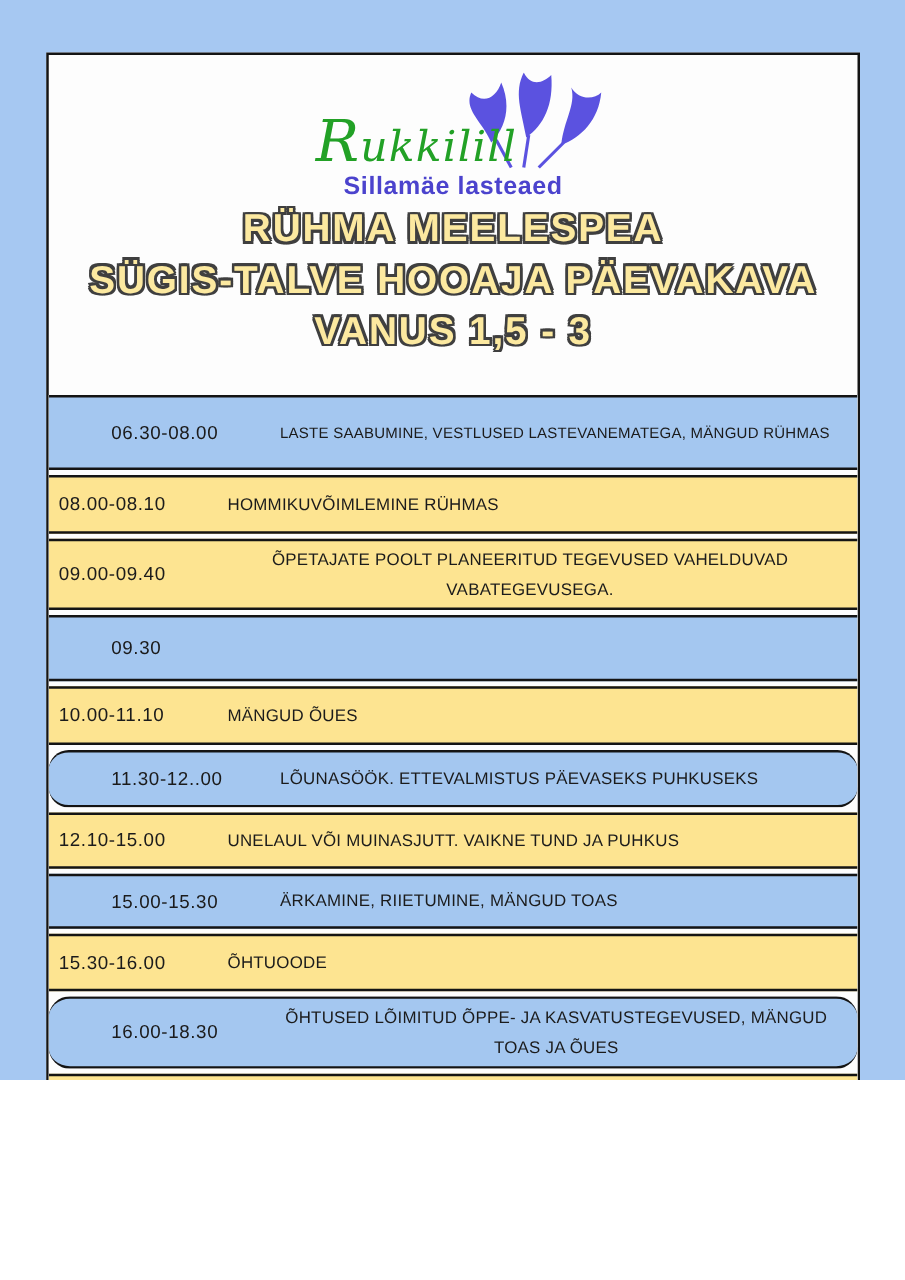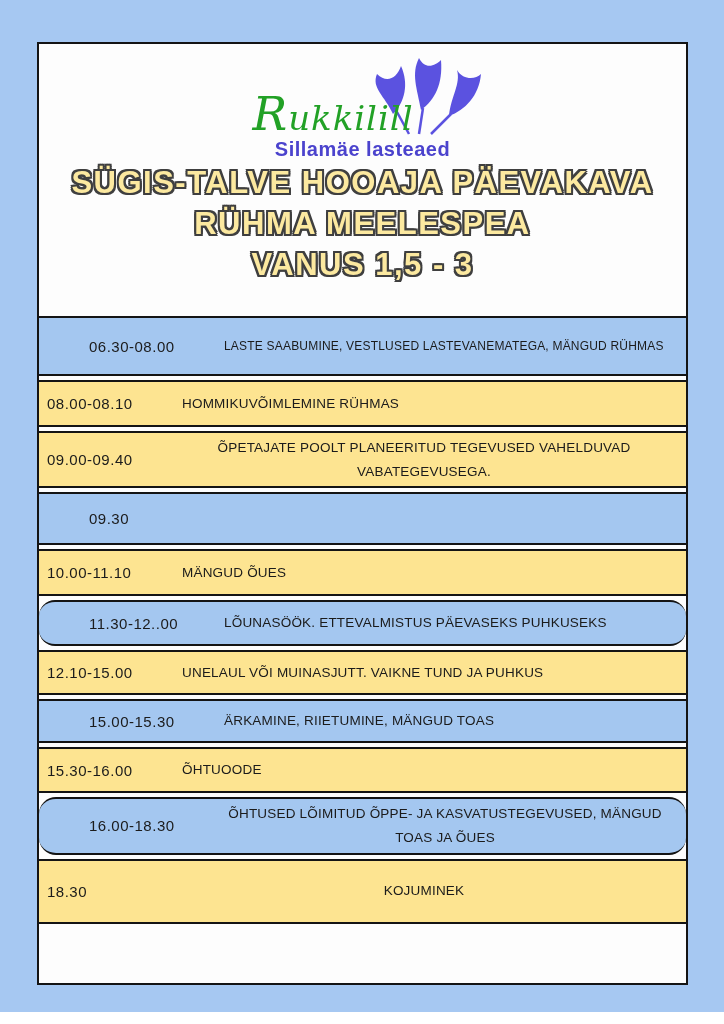--- a/index.html
+++ b/index.html
@@ -1,18 +1,18 @@
 <!DOCTYPE html>
 <html><head>
 <meta charset="utf-8">
 <style>
   html,body{margin:0;padding:0;}
   .page{
     position:relative;
-    width:724px;height:1012px;
+    width:724px;height:864px;
     background:var(--page-bg,#a6c8f2);
     font-family:"Liberation Sans", sans-serif;
     overflow:hidden;
   }
   .panel{
     position:absolute;left:37px;top:42px;
     width:651px;height:943px;
     box-sizing:border-box;
     background:#fdfdfd;
     border:2px solid #141414;
@@ -134,22 +134,22 @@
 
           <path stroke="currentColor" stroke-width="2.5" fill="none" d="M46,54 L58,76"></path>
           <path stroke="currentColor" stroke-width="2.5" fill="none" d="M72,50 L68,76"></path>
           <path stroke="currentColor" stroke-width="2.5" fill="none" d="M100,56 L80,76"></path>
         </svg>
         <div class="logoName"><span class="cap">R</span><span>ukkilill</span></div>
         <div class="logoSub">Sillamäe lasteaed</div>
       </div>
 
       <div class="titleBlock">
+        <div class="titleLine">RÜHMA MEELESPEA</div>
         <div class="titleLine">SÜGIS-TALVE HOOAJA PÄEVAKAVA</div>
-        <div class="titleLine">RÜHMA MEELESPEA</div>
         <div class="titleLine">VANUS 1,5 - 3</div>
       </div>
     </div>
 
     <div class="rows">
         <div class="row blue">
           <div class="timeCell">06.30-08.00</div>
           <div class="activityCell">LASTE SAABUMINE, VESTLUSED LASTEVANEMATEGA, MÄNGUD RÜHMAS</div>
         </div>
         <div class="row yellow">

